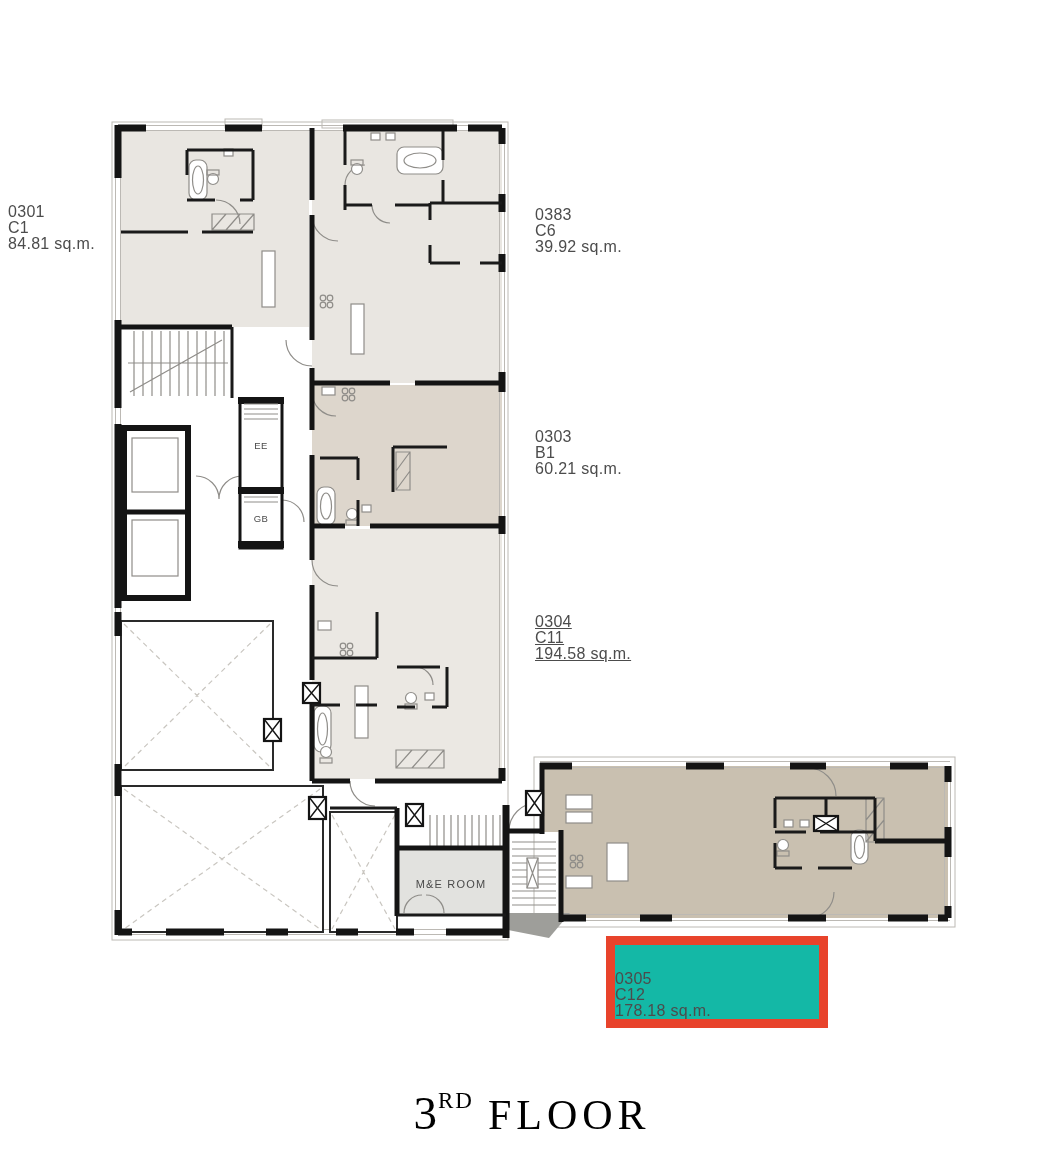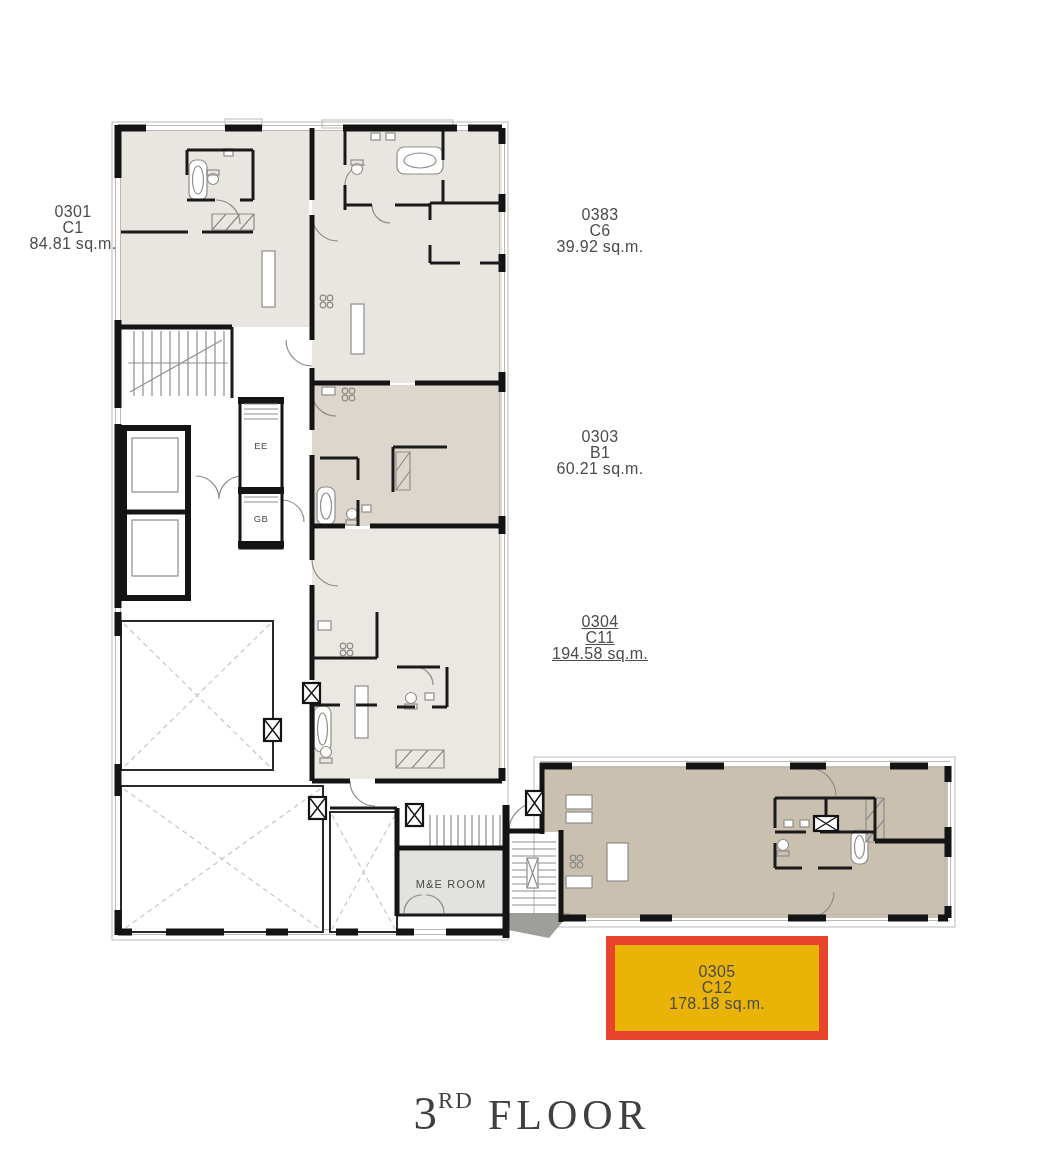--- a/index.html
+++ b/index.html
@@ -13,30 +13,30 @@
   .w3{stroke:#1a1a1a;stroke-width:3;fill:none;}
   .w2{stroke:#2a2a2a;stroke-width:2;fill:#ffffff;}
   .thin{stroke:#bcb9b4;stroke-width:1;fill:none;}
   .det{stroke:#8f8d89;stroke-width:1.2;fill:none;}
   .detf{stroke:#8f8d89;stroke-width:1.2;fill:#ffffff;}
   .dash{stroke:#c9c6c0;stroke-width:1.2;fill:none;stroke-dasharray:5 4;}
   .xbox{stroke:#141414;stroke-width:2.2;fill:#ffffff;}
   .xline{stroke:#141414;stroke-width:1.4;fill:none;}
   .svgtxt{font-family:"Liberation Sans",sans-serif;fill:#4a4a4a;}
 
-  .unit-label{position:absolute;width:130px;text-align:center;color:#4c4c4c;
+  .unit-label{position:absolute;width:130px;color:#4c4c4c;
               font-size:16px;line-height:16px;letter-spacing:.3px;}
   .unit-label div{white-space:nowrap;}
-  .highlight-box{position:absolute;left:606px;top:936px;width:222px;height:104px;
-                 box-sizing:border-box;border:9px solid #e8432b;background:#eab308;
-                 display:flex;flex-direction:column;align-items:center;padding-top:19px;}
+  .highlight-box{position:absolute;left:606px;top:936px;width:222px;height:92px;
+                 box-sizing:border-box;border:9px solid #e8432b;background:#14b8a6;
+                 display:flex;flex-direction:column;align-items:center;padding-top:26px;}
   .highlight-box .unit-label{position:static;width:100%;}
 
   .floor-title{position:absolute;top:1086px;left:232px;width:600px;text-align:center;
-               font-family:"Liberation Serif",serif;color:#404040;}
+               font-family:"Liberation Serif",serif;color:#000000;}
   .floor-title .num{font-size:47px;letter-spacing:1px;}
   .floor-title .ord{font-size:23px;letter-spacing:2px;position:relative;top:-15px;}
   .floor-title .word{font-size:42px;letter-spacing:5px;margin-left:14px;}
 </style>
 </head>
 <body>
 
 <div class="stage">
 
   <svg class="plan-svg" width="1046" height="1172" viewBox="0 0 1046 1172">

